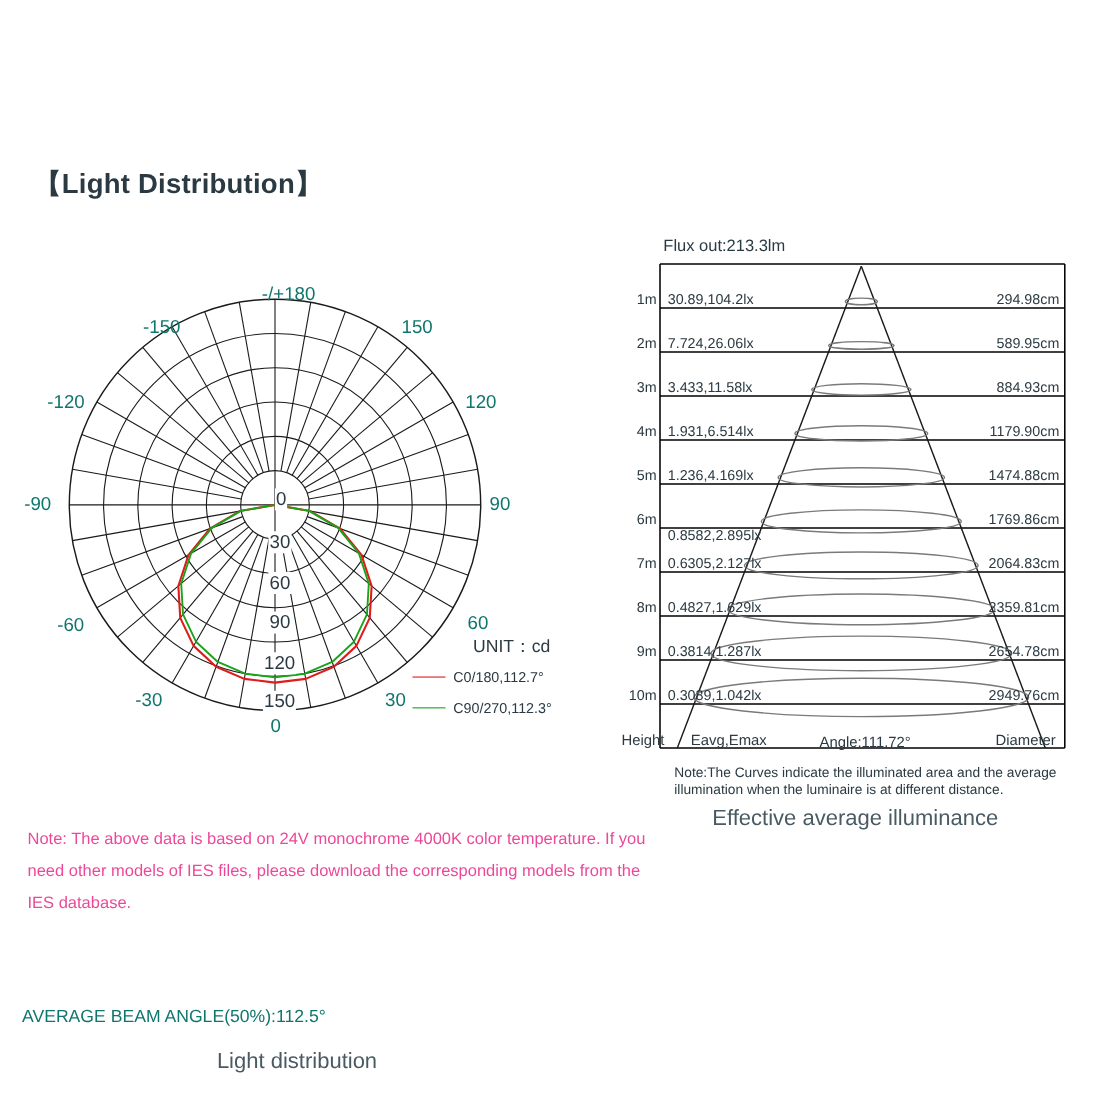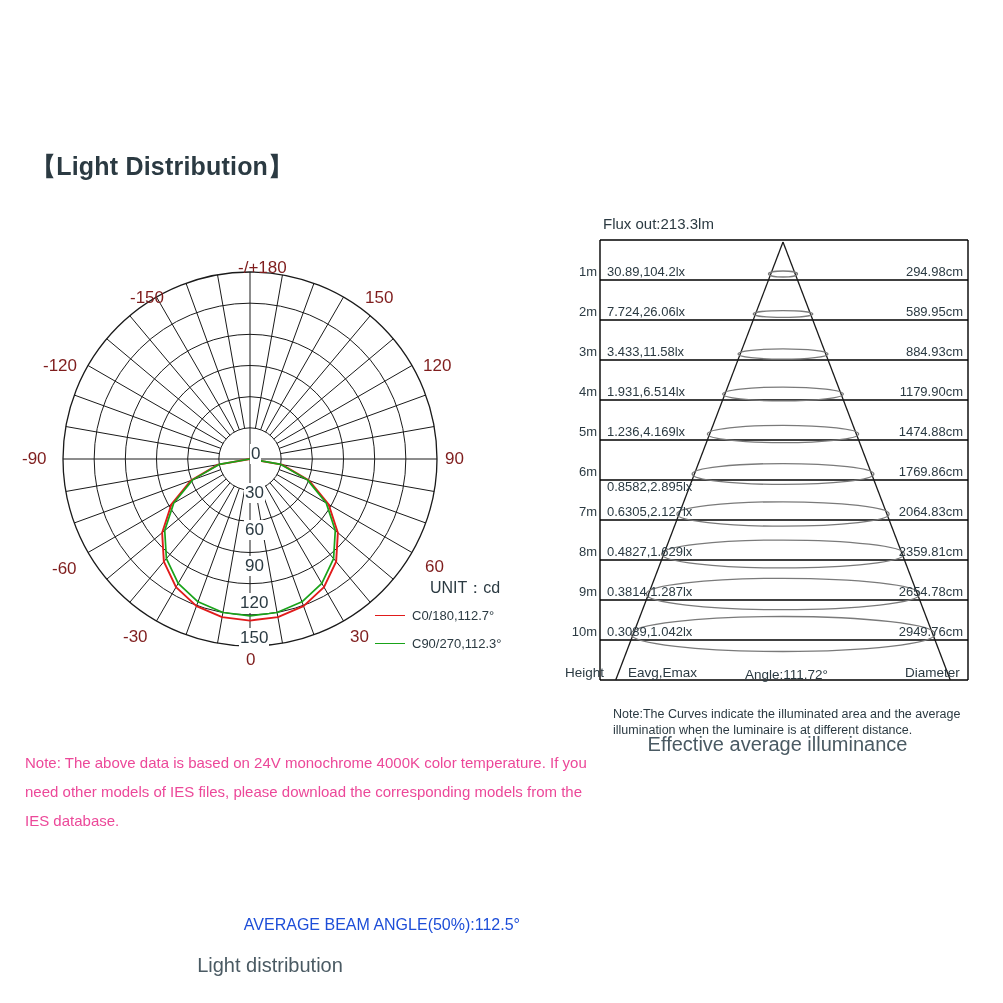--- a/index.html
+++ b/index.html
@@ -19,34 +19,34 @@
     font-size:25px;font-weight:bold;
     color:#2b3a42;letter-spacing:0.2px;
     white-space:nowrap;
   }
 
   
   #polar-wrap{left:20px;top:250px;width:500px;height:460px;}
   #polar-svg{position:absolute;left:0;top:0;}
 
   .pg-label{
-    position:absolute;font-size:17px;color:#7f1d1d;
+    position:absolute;font-size:17px;color:#0f766e;
     white-space:nowrap;font-family:"Liberation Sans",sans-serif;
   }
   .pg-rlabel{
     position:absolute;font-size:17px;color:#2b3a42;
     white-space:nowrap;background:#fff;padding:0 1px;
   }
   #unit-label{position:absolute;font-size:16px;color:#2b3a42;white-space:nowrap;}
   .legend-row{position:absolute;display:flex;align-items:center;gap:7px;white-space:nowrap;}
   .legend-swatch{display:block;width:30px;height:0;border-top:1.6px solid #000;}
   .legend-text{font-size:13px;color:#2b3a42;}
   #beam-angle{
-    position:absolute;left:0;top:666px;width:500px;text-align:right;
-    font-size:16px;color:#1d4ed8;white-space:nowrap;
+    position:absolute;left:0;top:666px;width:500px;text-align:left;
+    font-size:16px;color:#0f766e;white-space:nowrap;
   }
   #light-dist-caption{
     position:absolute;left:0;top:704px;width:500px;text-align:center;
     font-size:20px;color:#4a5a63;
   }
 
   
   #left-note{
     left:25px;top:748px;width:585px;
     font-size:15px;line-height:29px;color:#ec4899;
@@ -69,21 +69,21 @@
   .cell-d{
     position:absolute;font-size:13px;color:#2b3a42;
     text-align:right;white-space:nowrap;
   }
   #foot-height{position:absolute;font-size:13.5px;color:#2b3a42;white-space:nowrap;}
   #foot-eavg{position:absolute;font-size:13.5px;color:#2b3a42;white-space:nowrap;}
   #foot-angle{position:absolute;font-size:13.5px;color:#2b3a42;white-space:nowrap;}
   #foot-diameter{position:absolute;font-size:13.5px;color:#2b3a42;white-space:nowrap;}
   #cone-note{
     position:absolute;left:48px;top:480px;width:360px;
-    font-size:12.5px;line-height:15.5px;color:#2b3a42;text-align:left;margin-top:12px;
+    font-size:12.5px;line-height:15.5px;color:#2b3a42;text-align:left;
   }
   #eff-caption{
     position:absolute;left:0px;top:518px;width:425px;text-align:center;
     font-size:20px;color:#4a5a63;white-space:nowrap;
   }
 </style>
 </head>
 <body>
 
 <div id="page">

